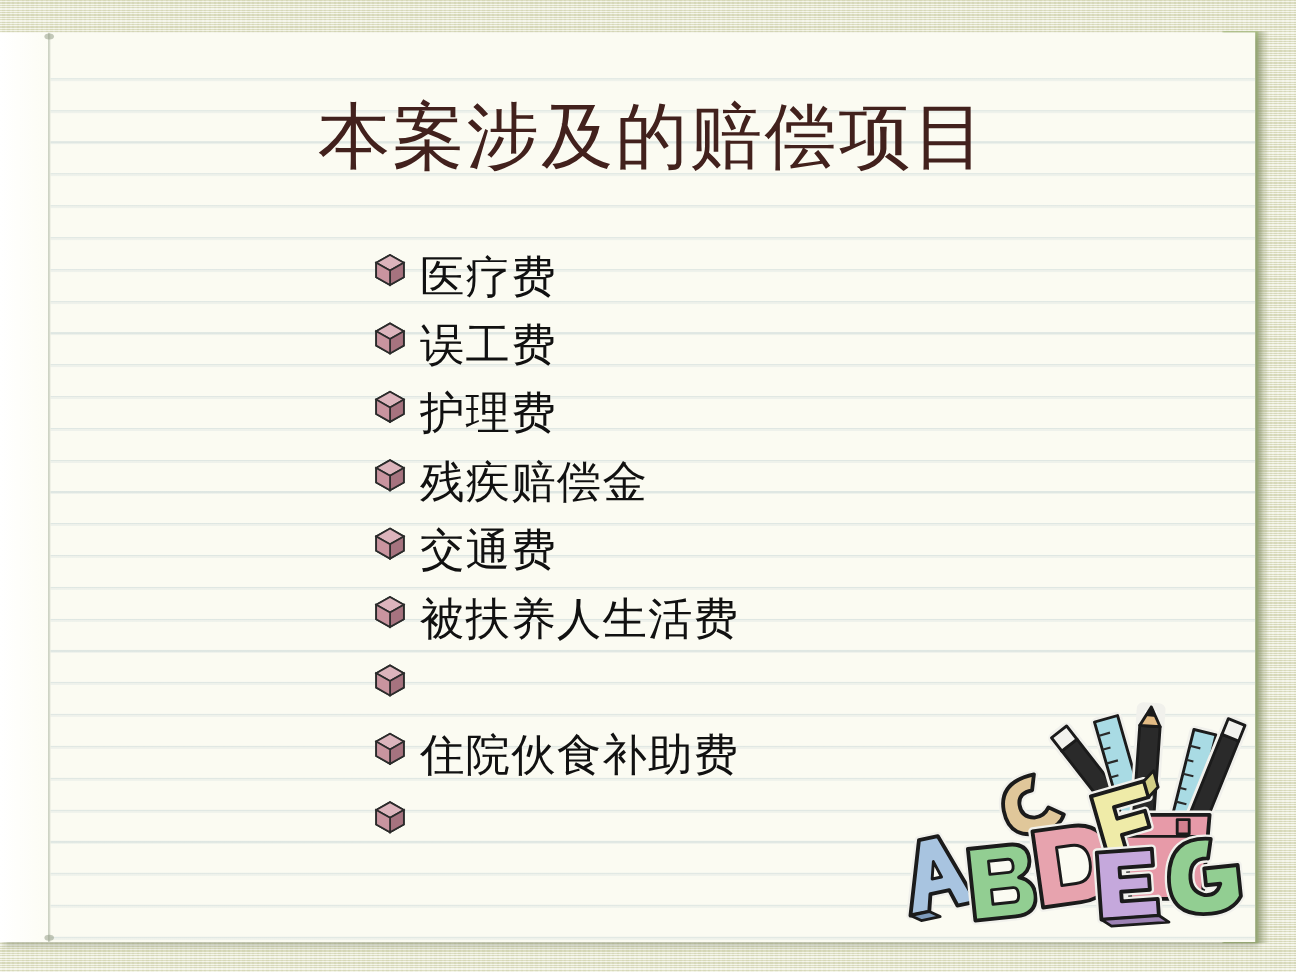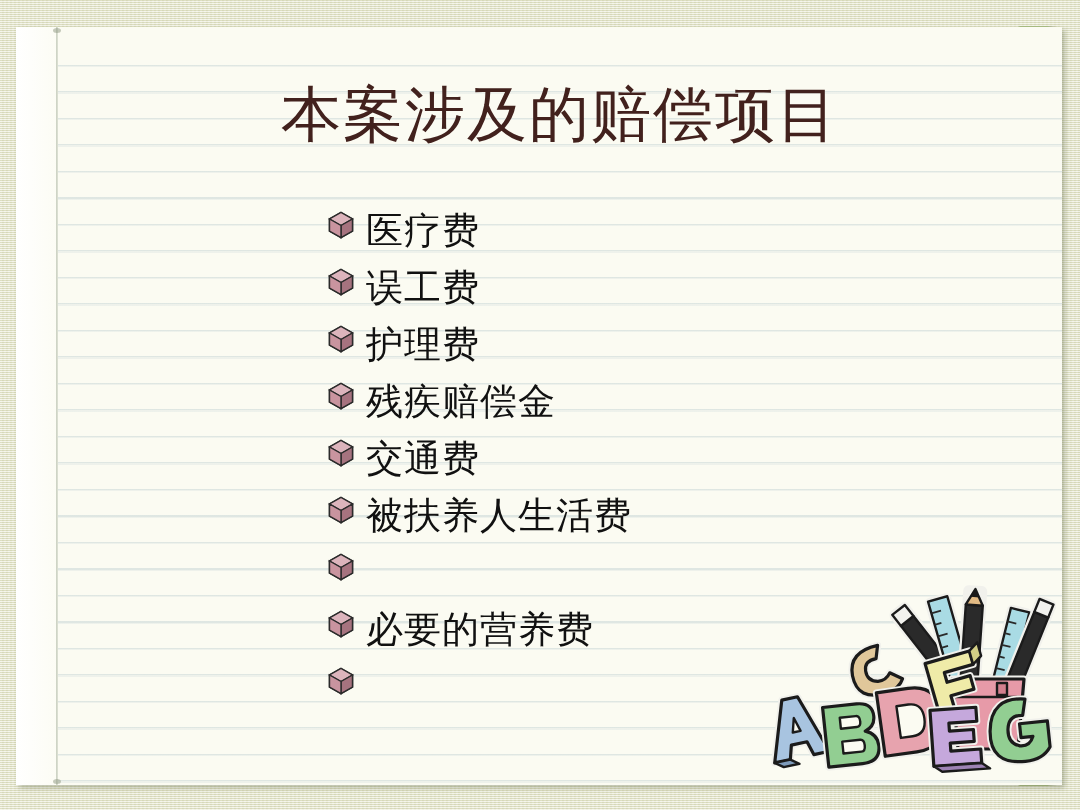--- a/index.html
+++ b/index.html
@@ -48,21 +48,21 @@
        rgba(255,255,255,0) 96.2%,
        #a9bd83 96.4%,
        #a9bd83 99.0%,
        rgba(150,160,120,0.55) 99.2%,
        rgba(150,160,120,0.0) 100%);
   }
 
   
   #page {
     position: absolute;
-    left: 16px;
+    left: 0px;
     top: 27px;
     width: 1046px;
     height: 758px;
     background: #fbfbf2;
     box-shadow: 3px 3px 5px rgba(120,128,98,0.45);
     overflow: hidden;
   }
 
   
   #ruled {
@@ -264,21 +264,21 @@
 
       <div class="bullet-row">
         <span class="bullet-icon">
           <svg width="26" height="28" viewBox="0 0 26 28">
             <polygon points="13,1.5 24.5,8 24.5,20 13,26.5 1.5,20 1.5,8" fill="#c2909b" stroke="#2b2b2b" stroke-width="1.6"></polygon>
             <polygon points="13,1.5 24.5,8 13,14.5 1.5,8" fill="#dcb4bc" stroke="#2b2b2b" stroke-width="1.4"></polygon>
             <polygon points="13,14.5 24.5,8 24.5,20 13,26.5" fill="#a6737f" stroke="#2b2b2b" stroke-width="1.4"></polygon>
             <polygon points="13,14.5 1.5,8 1.5,20 13,26.5" fill="#c9949f" stroke="#2b2b2b" stroke-width="1.4"></polygon>
           </svg>
         </span>
-        <span class="bullet-label">必要的营养费</span>
+        <span class="bullet-label">住院伙食补助费</span>
       </div>
 
       <div class="bullet-row">
         <span class="bullet-icon">
           <svg width="26" height="28" viewBox="0 0 26 28">
             <polygon points="13,1.5 24.5,8 24.5,20 13,26.5 1.5,20 1.5,8" fill="#c2909b" stroke="#2b2b2b" stroke-width="1.6"></polygon>
             <polygon points="13,1.5 24.5,8 13,14.5 1.5,8" fill="#dcb4bc" stroke="#2b2b2b" stroke-width="1.4"></polygon>
             <polygon points="13,14.5 24.5,8 24.5,20 13,26.5" fill="#a6737f" stroke="#2b2b2b" stroke-width="1.4"></polygon>
             <polygon points="13,14.5 1.5,8 1.5,20 13,26.5" fill="#c9949f" stroke="#2b2b2b" stroke-width="1.4"></polygon>
           </svg>

